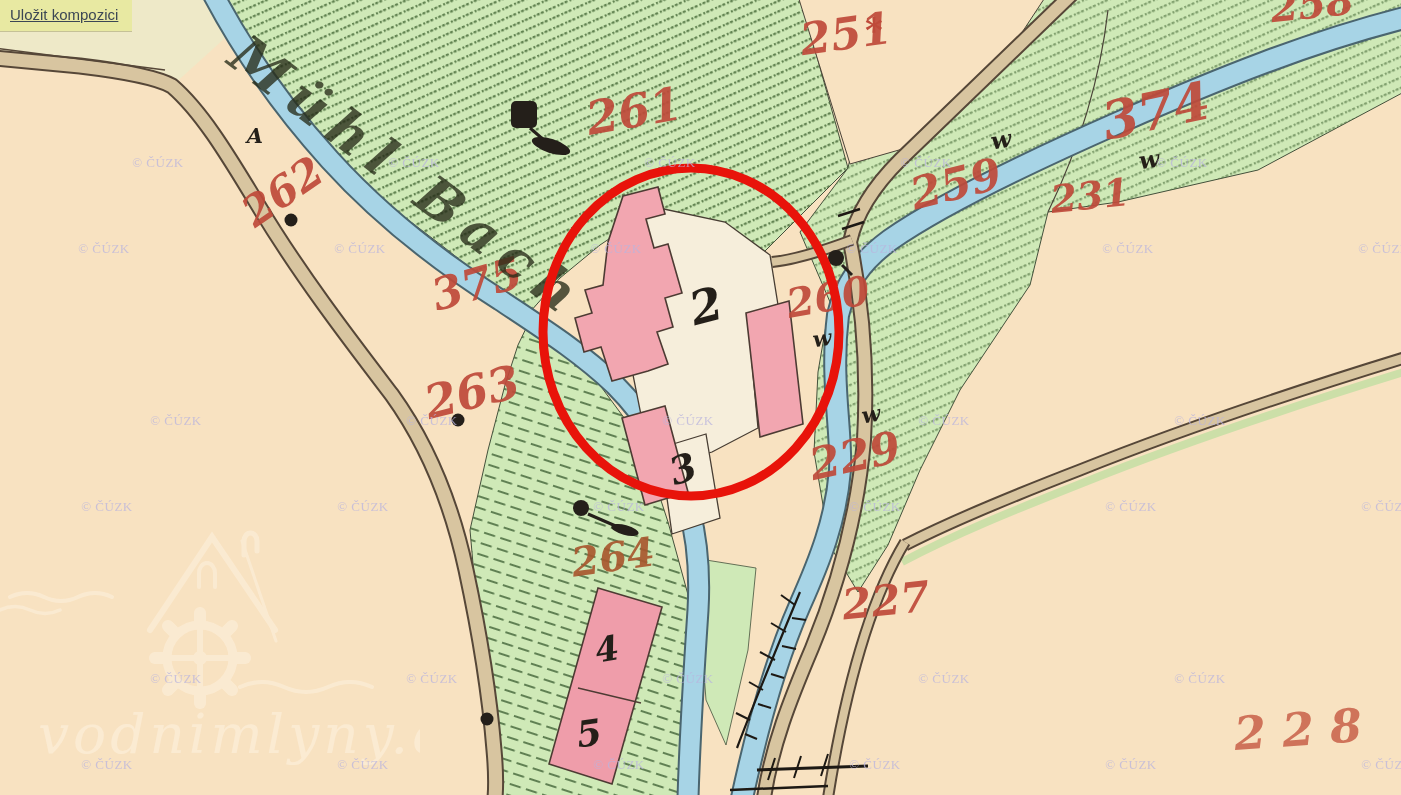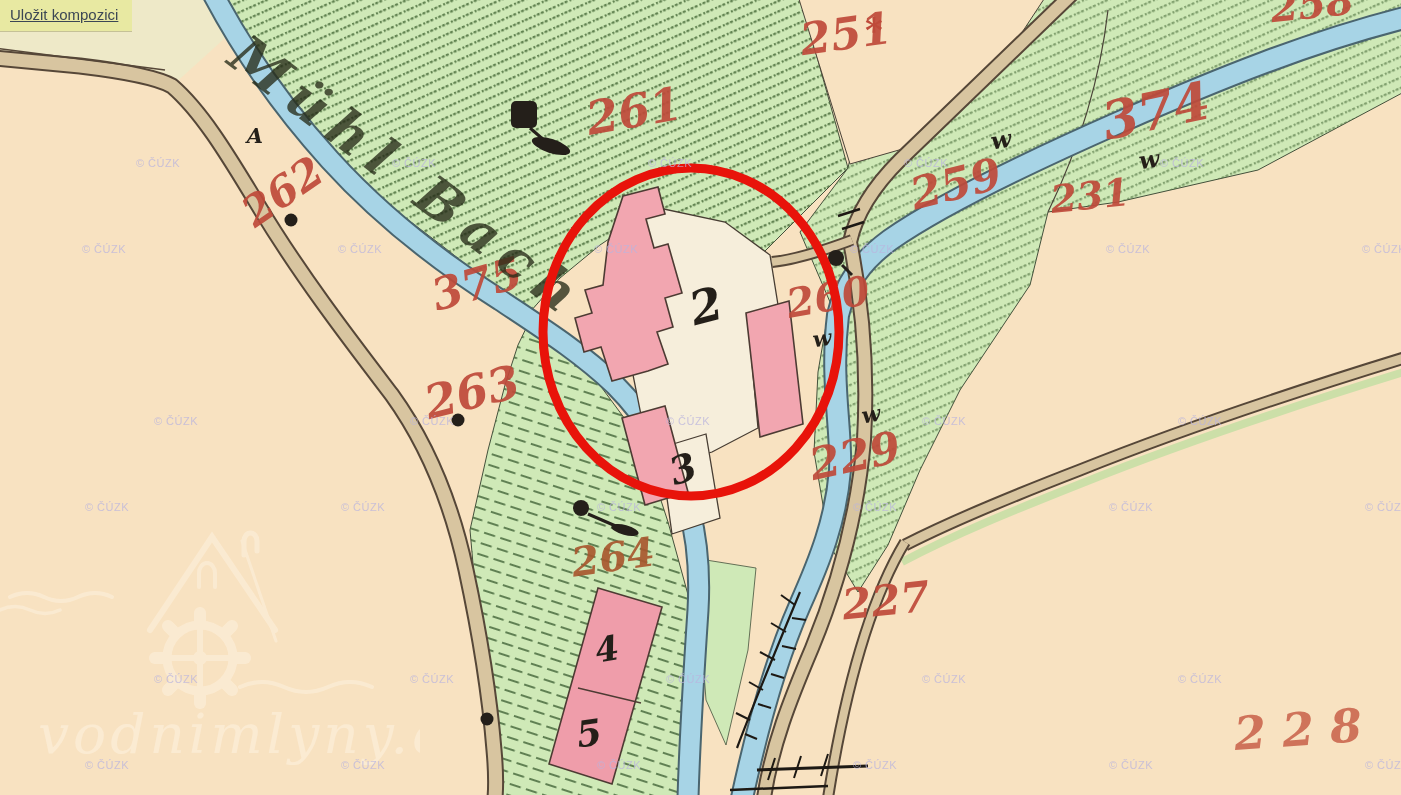--- a/index.html
+++ b/index.html
@@ -17,21 +17,21 @@
   .mill-wm{position:absolute;left:0;top:515px;z-index:5;pointer-events:none}
   .labels{position:absolute;left:0;top:0;width:100%;height:100%;z-index:10;pointer-events:none}
   .labels span{position:absolute;font-family:"DejaVu Serif",serif;font-style:italic;white-space:nowrap;line-height:1}
   .pnum{color:var(--number_red);font-weight:bold;opacity:.92}
   .hnum,.wsym,.msym{color:var(--number_black);font-weight:bold}
   .stream-label{position:absolute;left:256px;top:22px;z-index:10;pointer-events:none;
     font-family:"DejaVu Serif",serif;font-style:italic;font-weight:bold;font-size:54px;
     letter-spacing:11px;color:rgba(38,44,24,.78);transform:rotate(37deg);transform-origin:left top;white-space:nowrap}
   .circle-svg{position:absolute;left:0;top:0;z-index:20;pointer-events:none}
   .wm-layer{position:absolute;left:0;top:0;width:100%;height:100%;z-index:25;pointer-events:none}
-  .cuzk{position:absolute;font-family:Liberation Sans, sans-serif;font-size:11px;
+  .cuzk{position:absolute;font-family:Liberation Serif, serif;font-size:13px;
         letter-spacing:.5px;color:var(--wm_cuzk);white-space:nowrap}
   .save-btn{position:absolute;left:0;top:0;z-index:40;display:inline-block;
     background:var(--button_bg);color:var(--button_text);font-size:15px;
     padding:6px 14px 8px 10px;text-decoration:underline;cursor:pointer;
     box-shadow:0 1px 0 rgba(120,120,60,.35)}
 </style>
 </head>
 <body>
 
 <div class="stage">

